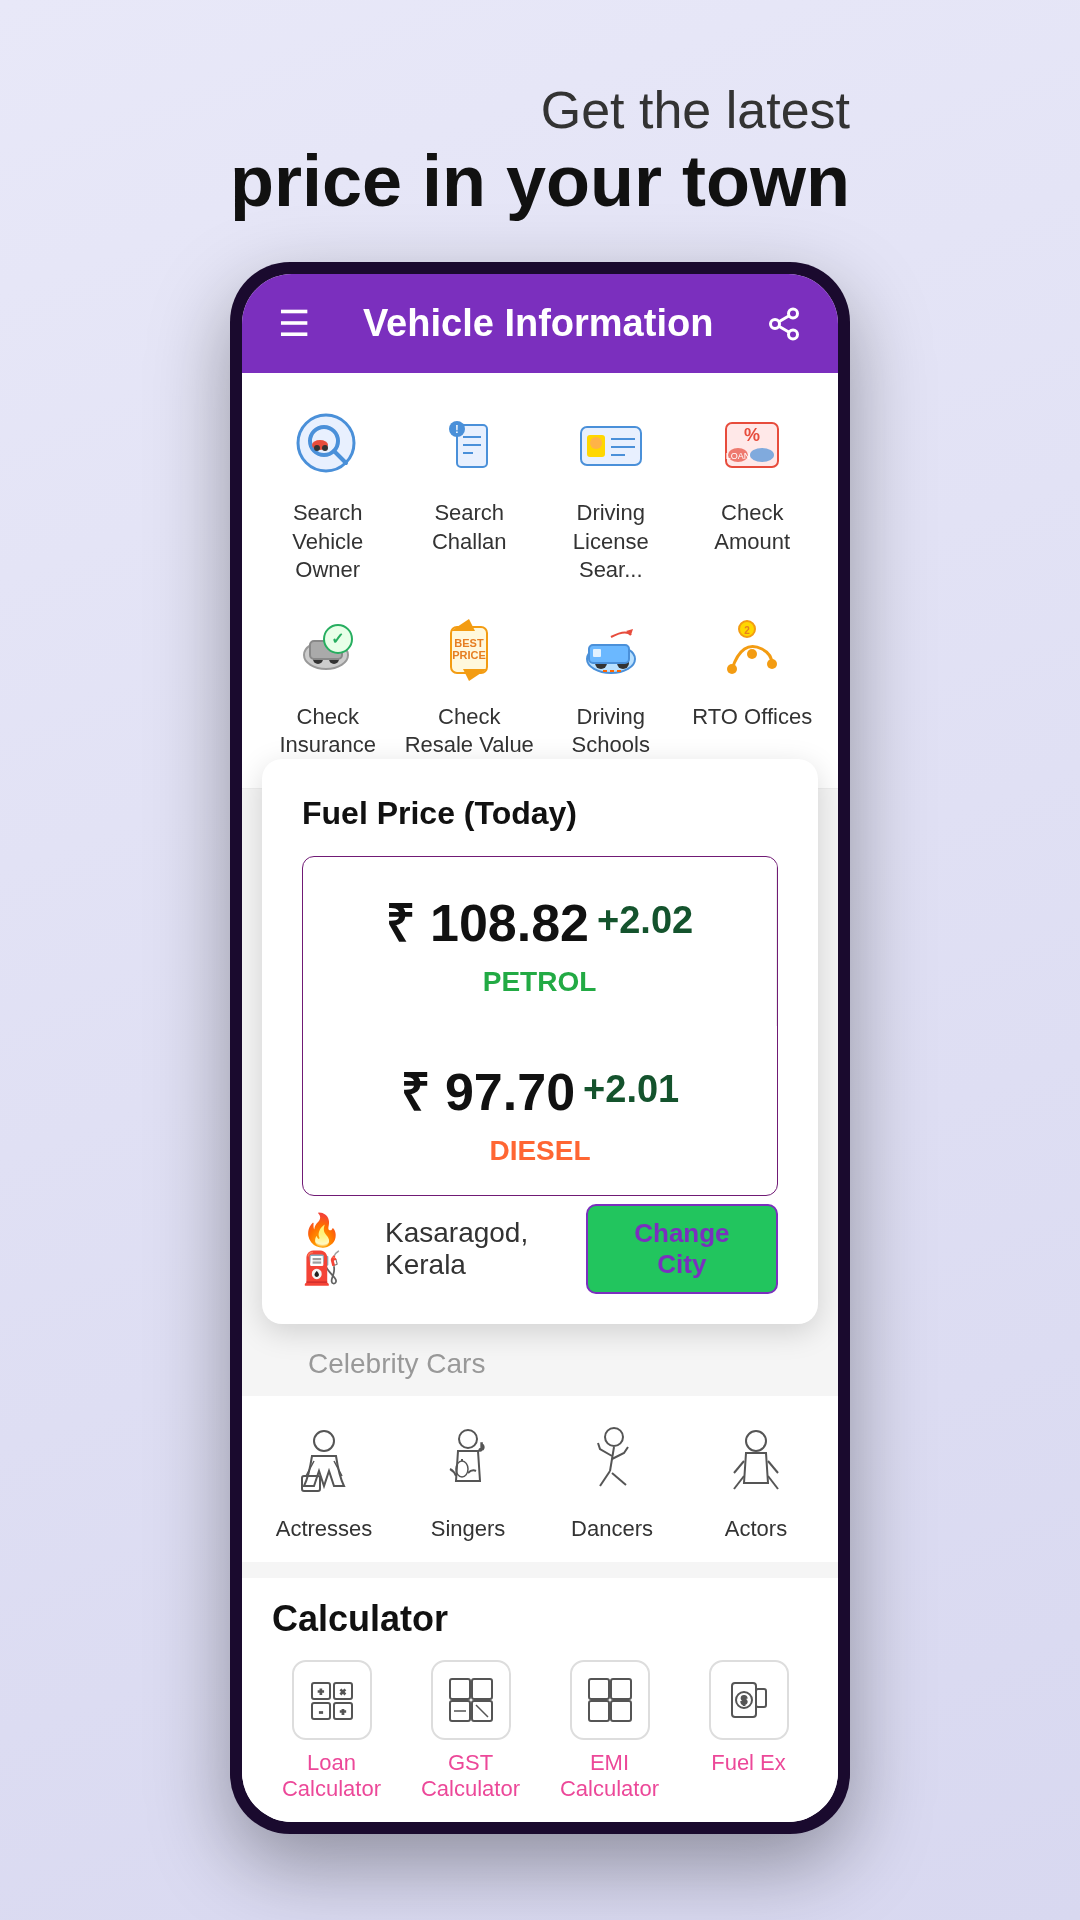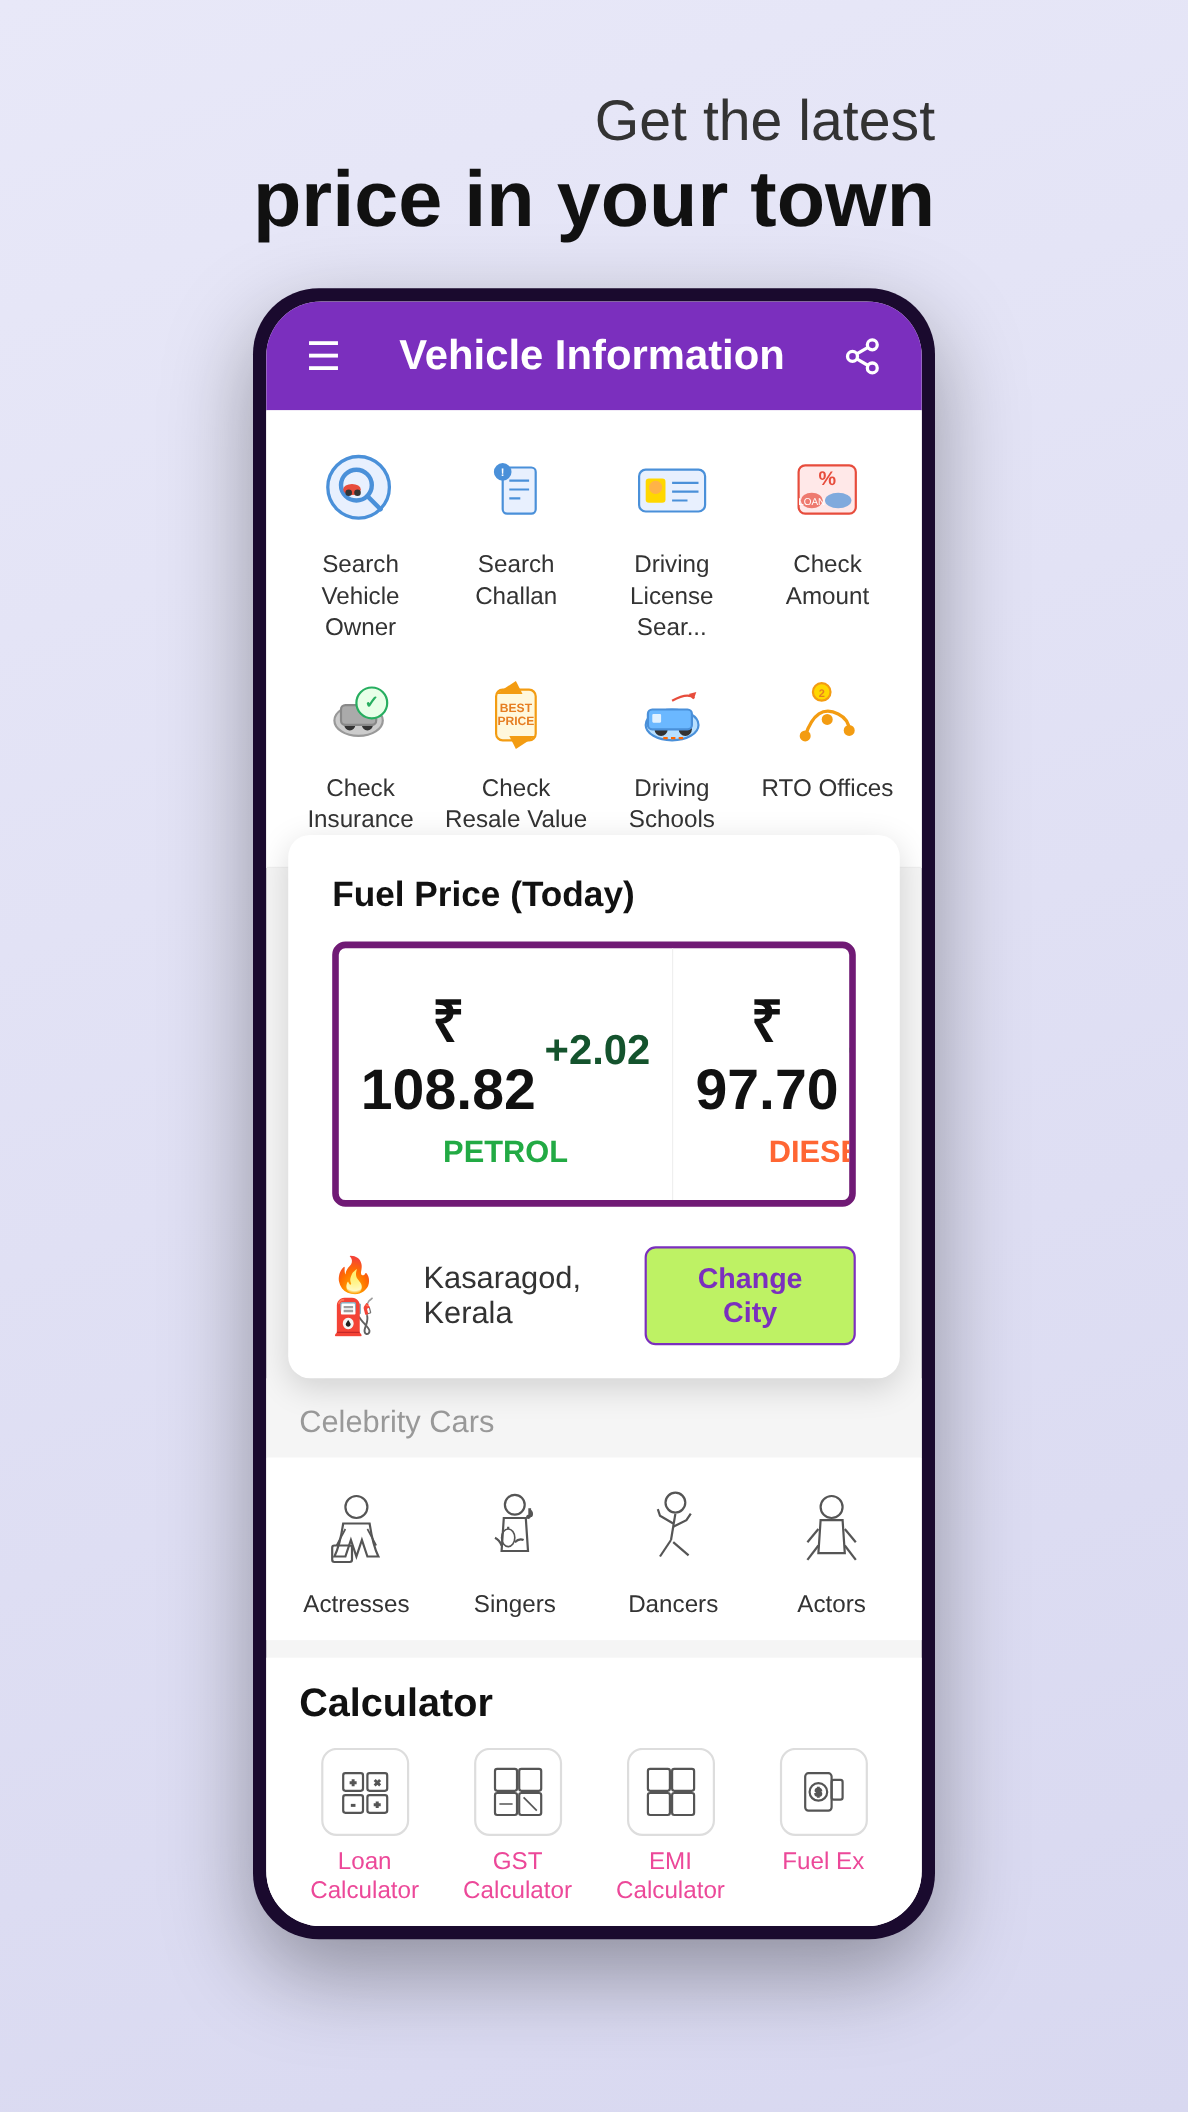--- a/index.html
+++ b/index.html
@@ -114,24 +114,25 @@
       z-index: 10;
     }
     .fuel-title {
       font-size: 32px;
       font-weight: 700;
       color: #111;
       margin-bottom: 24px;
     }
     .fuel-row {
       display: flex;
-      border: 6px solid #701a75;
+      border: 1px solid #701a75;
       border-radius: 12px;
       overflow: hidden;
-      margin-bottom: 36px;
+      margin-bottom: 8px;
+      flex-direction: column;
     }
     .fuel-cell {
       flex: 1;
       padding: 28px 20px;
       text-align: center;
     }
     .fuel-cell:first-child {
       border-right: 1px solid #eee;
     }
     .fuel-price {
@@ -173,34 +174,35 @@
       font-size: 28px;
       color: #333;
       font-weight: 500;
     }
     .location-icons {
       font-size: 32px;
     }
     .change-city-btn {
       border: 2px solid #7b2fbe;
       color: #7b2fbe;
-      background: #bef264;
+      background: #22c55e;
       border-radius: 10px;
       padding: 12px 28px;
       font-size: 26px;
       font-weight: 600;
       cursor: pointer;
     }
 
     
     .section-label {
       font-size: 28px;
       color: #999;
       padding: 24px 30px 16px;
       background: #f5f5f5;
+      margin-left: 36px;
     }
     .celebrity-row {
       display: flex;
       background: white;
       padding: 20px 10px;
       gap: 0;
       overflow: hidden;
     }
     .celeb-item {
       flex: 1;

